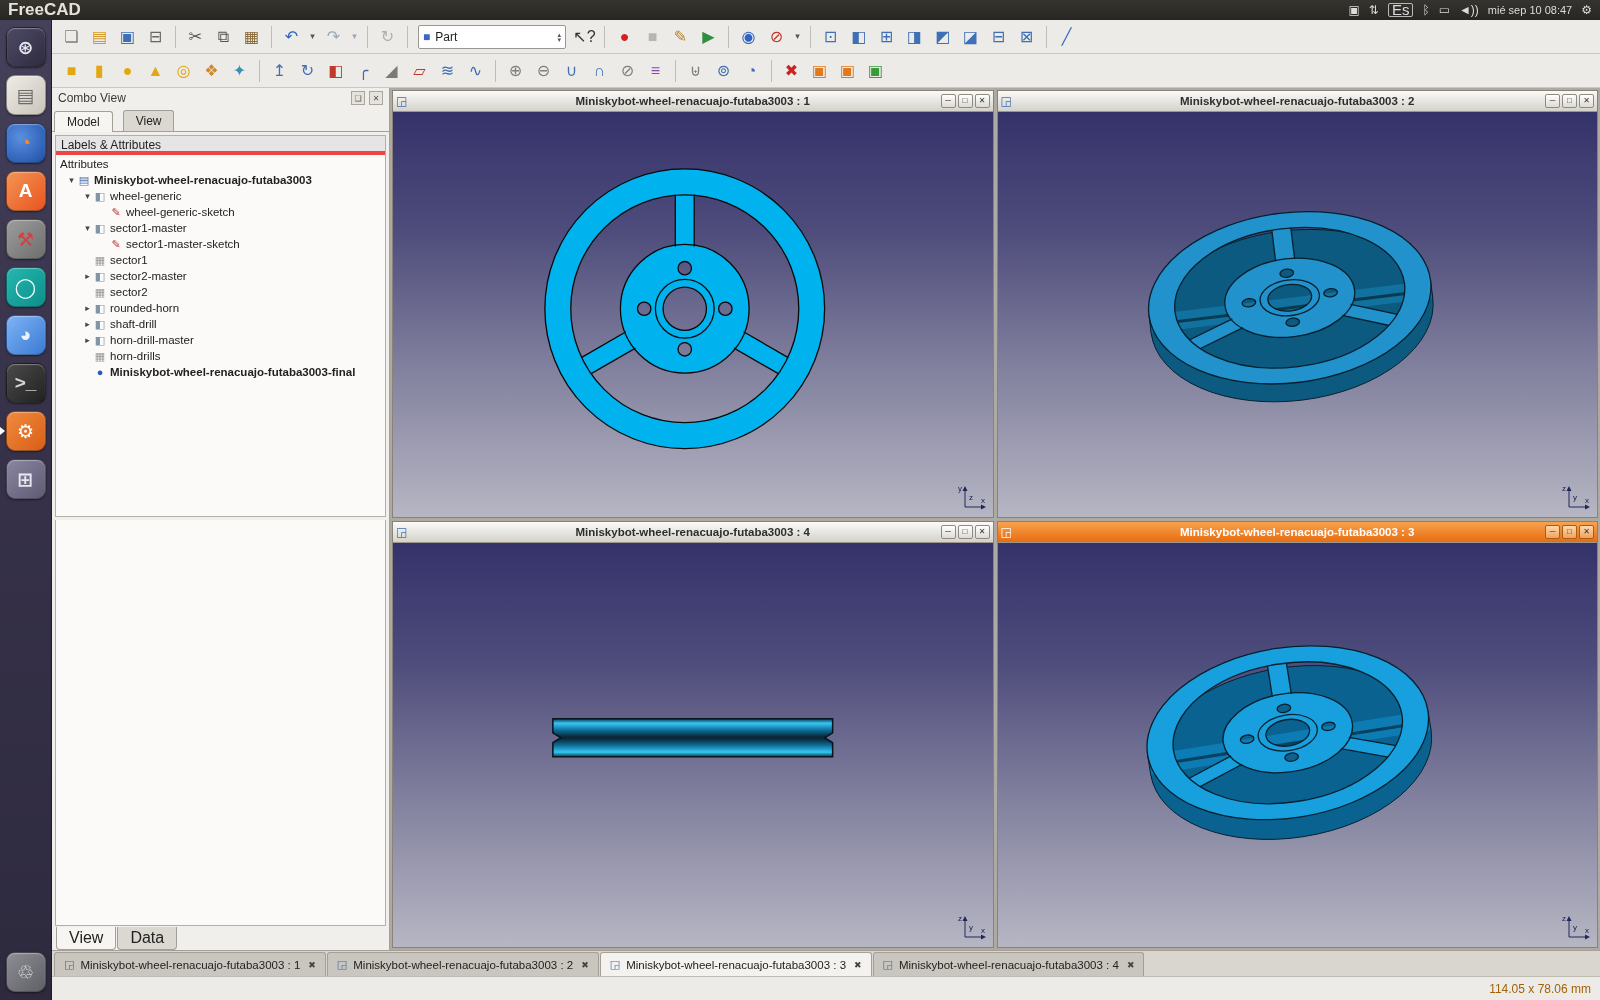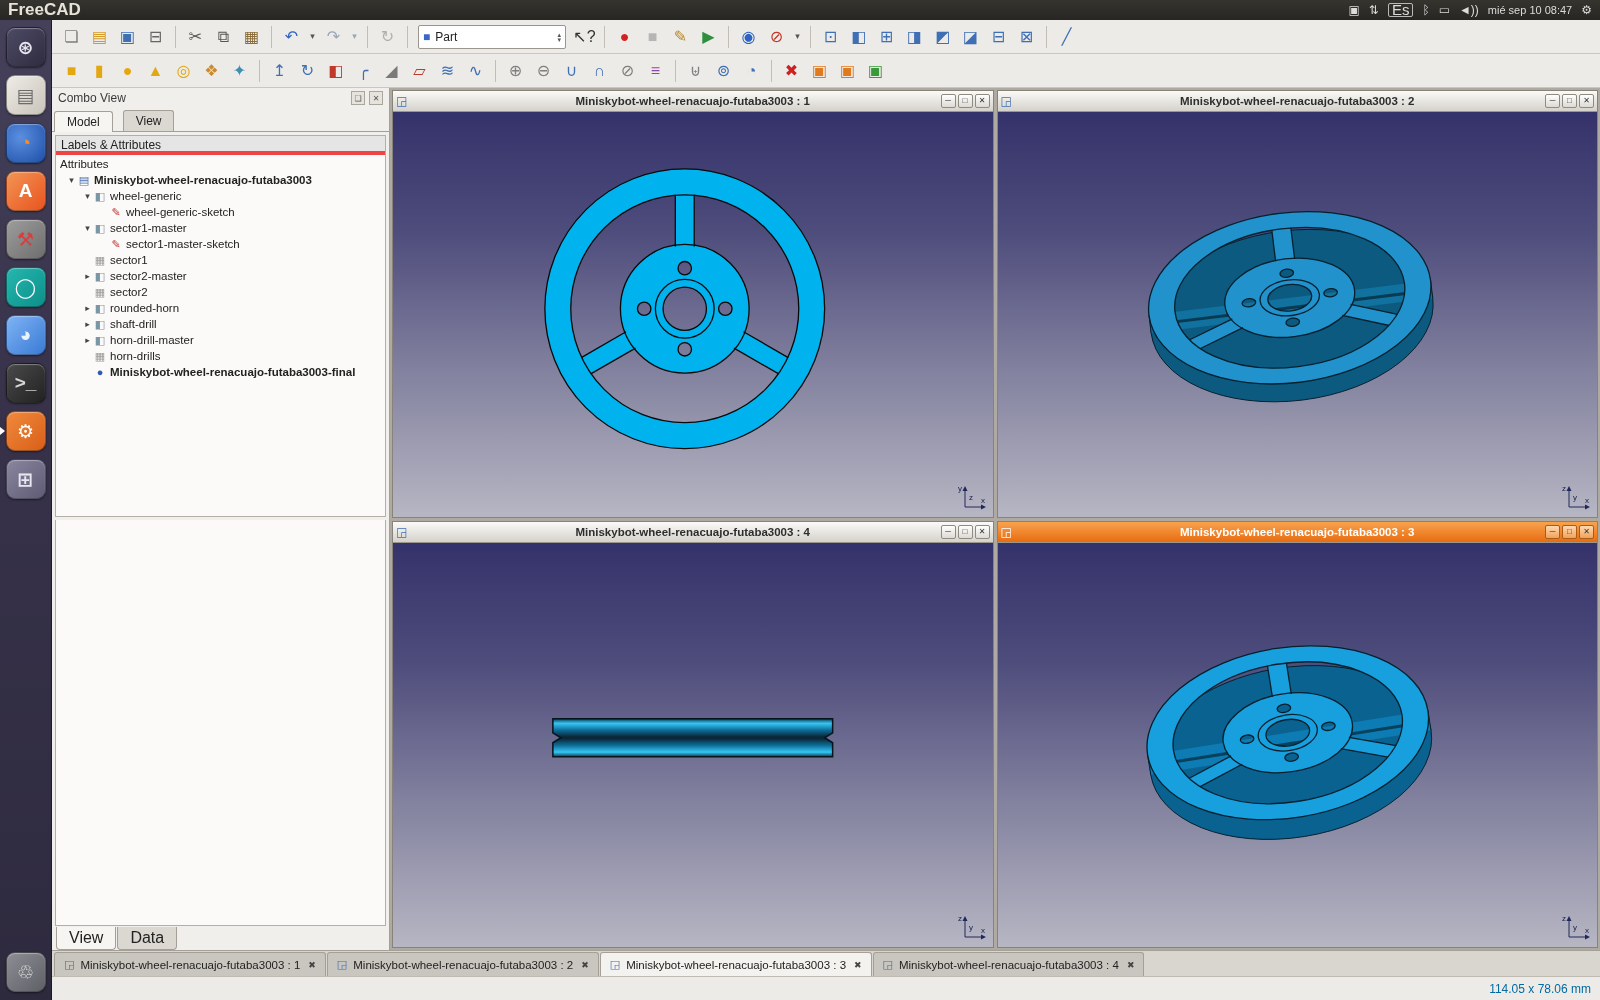--- a/index.html
+++ b/index.html
@@ -90,21 +90,21 @@
   .axis{position:absolute;right:5px;bottom:3px;width:32px;height:32px}
   
   .mdi-tabs{height:26px;background:#d9d6d0;border-top:1px solid #a49f97;display:flex;align-items:flex-end;padding:0 2px;gap:1px}
   .mdi-tab{display:flex;align-items:center;gap:6px;padding:0 9px;height:24px;border:1px solid #a49f97;
     border-bottom:none;border-radius:3px 3px 0 0;background:#c9c6bf;font-size:11.5px;cursor:default;white-space:nowrap}
   .mdi-tab.active{background:#f4f2ef}
   .tab-doc-icon{font-size:11px;color:#3f6fb5}
   .tab-close{font-size:9px;color:#444;margin-left:2px}
   .statusbar{height:24px;background:#edebe7;border-top:1px solid #bfbbb3;display:flex;align-items:center;
     padding:0 9px;font-size:12px;color:#1d1d1d}
-  .status-right{margin-left:auto;color:#0369a1}
+  .status-right{margin-left:auto;color:#a16207}
 </style>
 </head>
 <body>
 
 <div class="titlebar">
   <span class="title">FreeCAD</span>
   <div class="tray">
       <span class="tray-item">▣</span>
       <span class="tray-item">⇅</span>
       <span class="tray-item boxed">Es</span>

